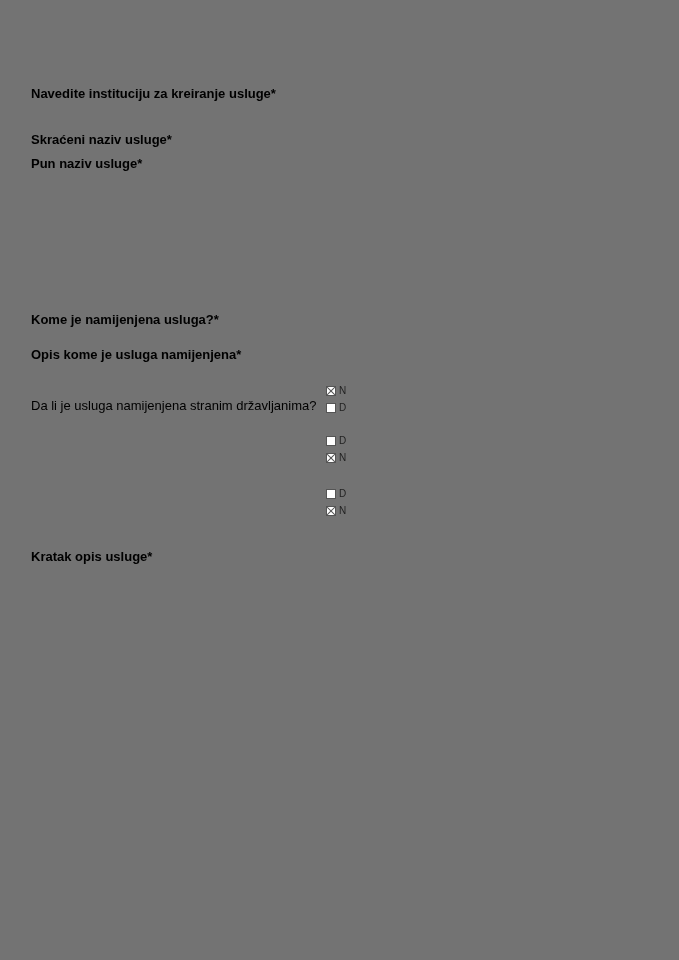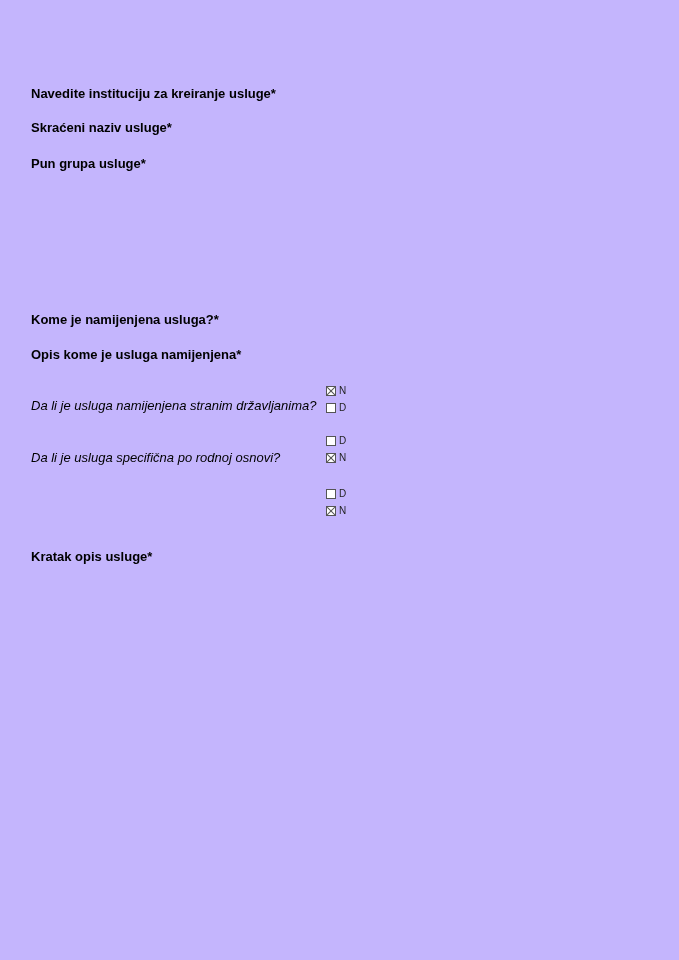--- a/index.html
+++ b/index.html
@@ -13,39 +13,38 @@
       position: relative;
       overflow: hidden;
       font-family: "Liberation Sans", sans-serif;
       color: #000000;
     }
     .page {
       position: absolute;
       left: 0; top: 0;
       width: 679px;
       height: 960px;
-      background: #c4b5fd;
+      background: #737373;
     }
     .label {
       position: absolute;
       left: 31px;
       font-size: 13px;
       font-weight: bold;
       line-height: 15px;
       white-space: nowrap;
     }
     .question {
       position: absolute;
       left: 31px;
       width: 293px;
       font-size: 13px;
       font-weight: normal;
       line-height: 14px;
       overflow: hidden;
-      font-style: italic;
     }
     .question.single { white-space: nowrap; }
     .opt-col {
       position: absolute;
       left: 326px;
       width: 20px;
       overflow: hidden;
     }
     .opt {
       height: 13px;
@@ -81,39 +80,38 @@
       margin-left: 3px;
       color: #222;
     }
   </style>
 </head>
 <body>
 
 <div class="page">
 
   <div class="label" style="top:86px;">Navedite instituciju za kreiranje usluge*</div>
-  <div class="label" style="top:120px;">Skraćeni naziv usluge*</div>
-  <div class="label" style="top:156px;">Pun grupa usluge*</div>
+  <div class="label" style="top:132px;">Skraćeni naziv usluge*</div>
+  <div class="label" style="top:156px;">Pun naziv usluge*</div>
 
   <div class="label" style="top:347px;">Opis kome je usluga namijenjena*</div>
   <div class="label" style="top:312px;">Kome je namijenjena usluga?*</div>
 
   <div class="question single" style="top:399px;">Da li je usluga namijenjena stranim državljanima?</div>
   <div class="opt-col" style="top:384px;">
     <div class="opt">
       <span class="cb checked"></span>
       <span class="opt-text">Ne</span>
     </div>
     <div class="opt">
       <span class="cb"></span>
       <span class="opt-text">Da</span>
     </div>
   </div>
 
-  <div class="question single" style="top:451px;">Da li je usluga specifična po rodnoj osnovi?</div>
   <div class="opt-col" style="top:434px;">
     <div class="opt">
       <span class="cb"></span>
       <span class="opt-text">Da</span>
     </div>
     <div class="opt">
       <span class="cb checked"></span>
       <span class="opt-text">Ne</span>
     </div>
   </div>

